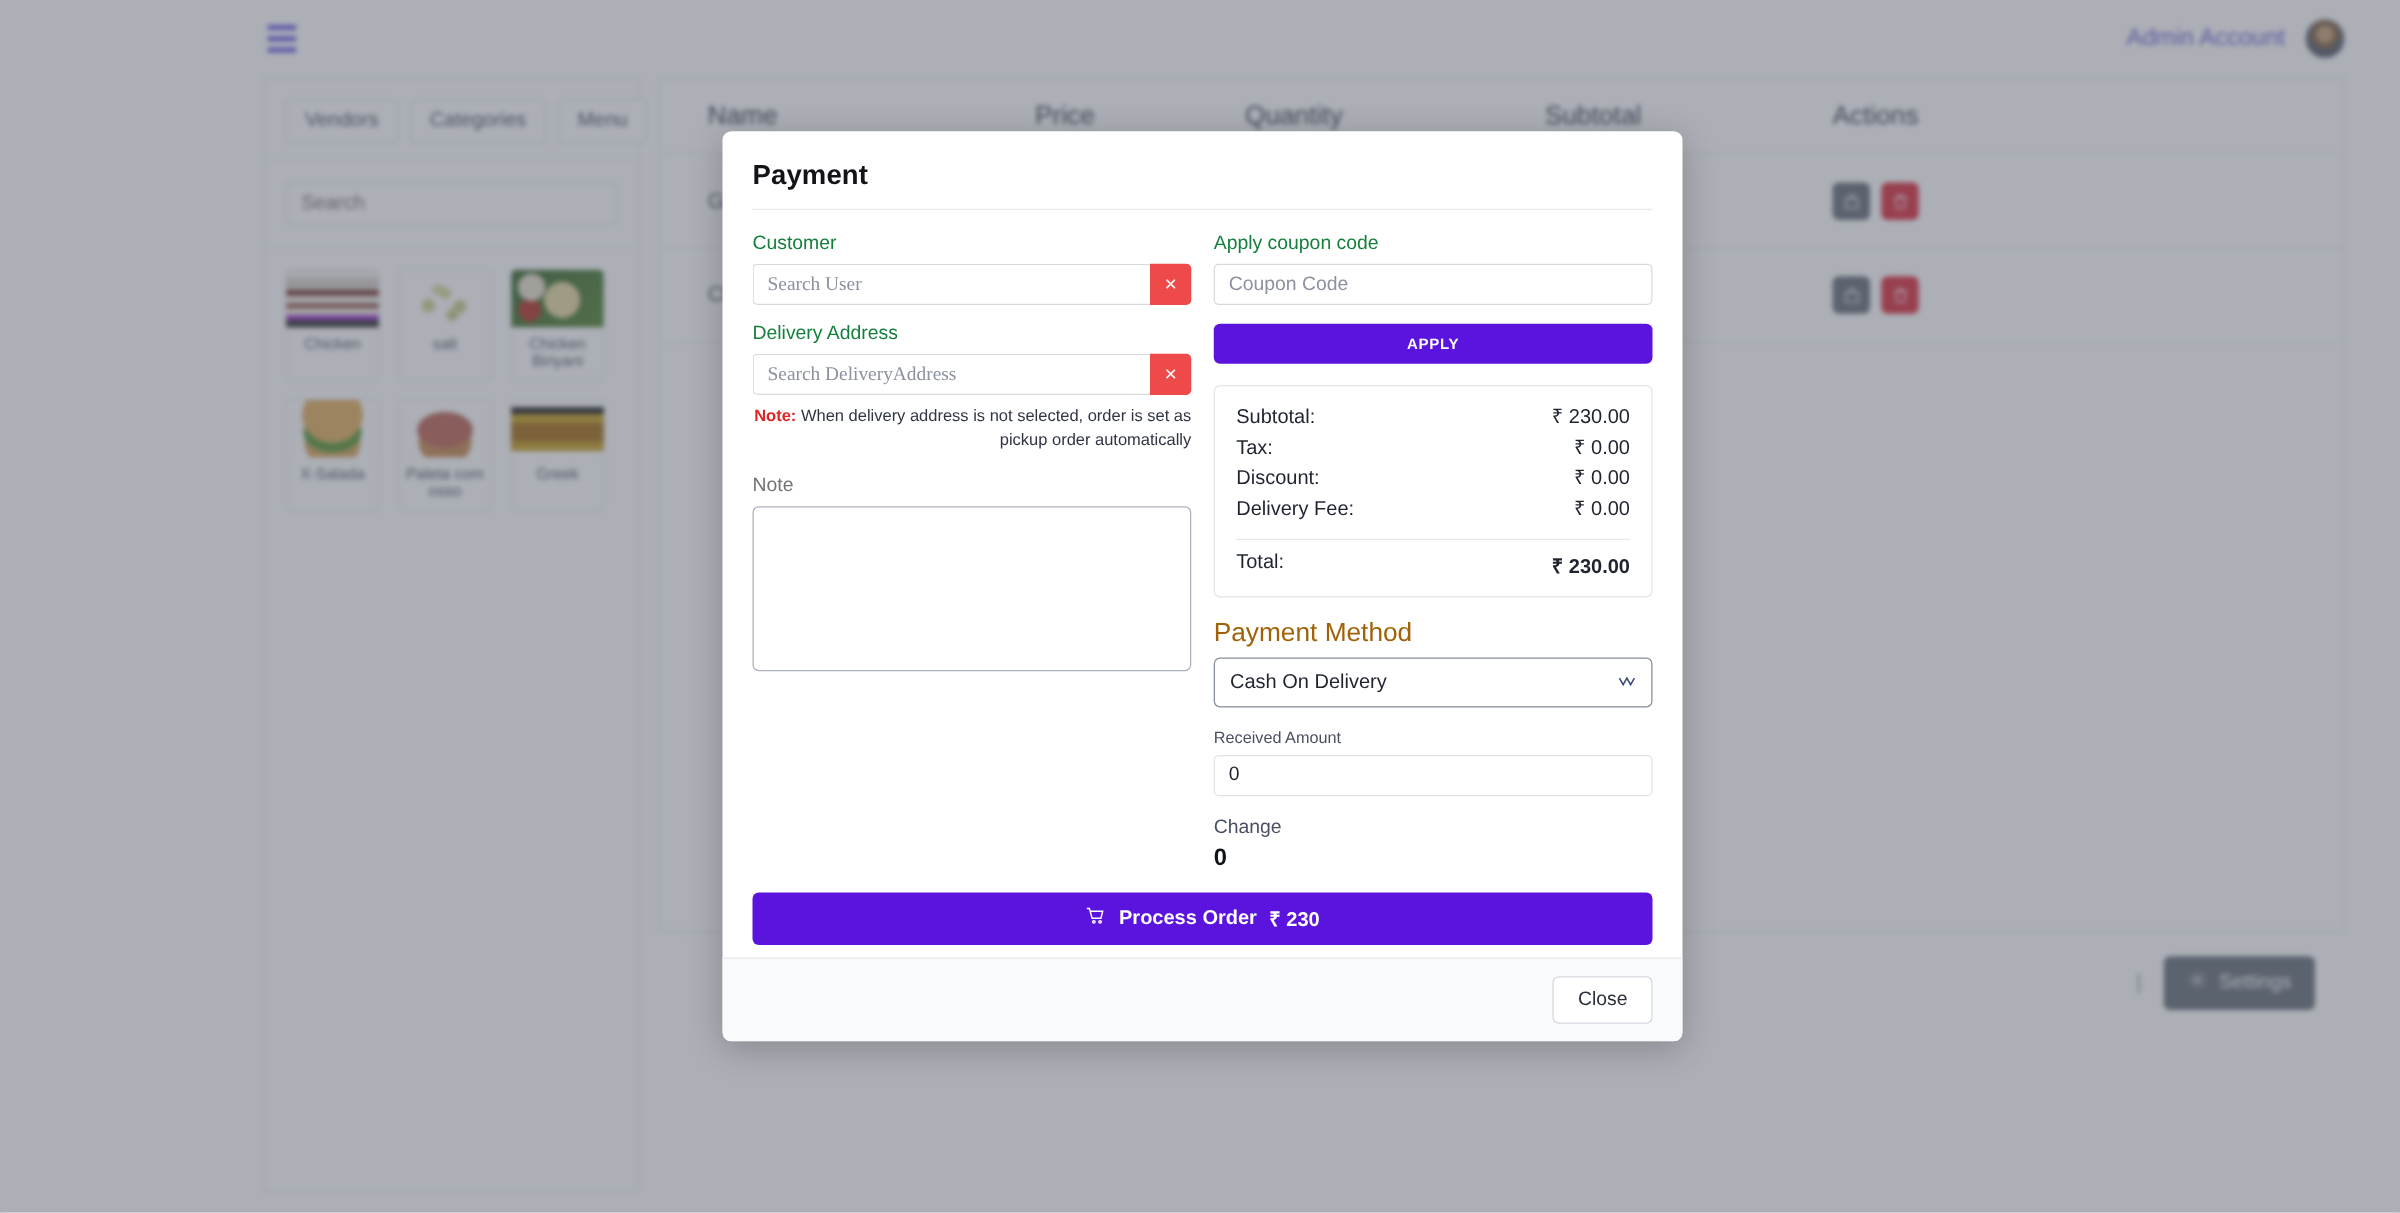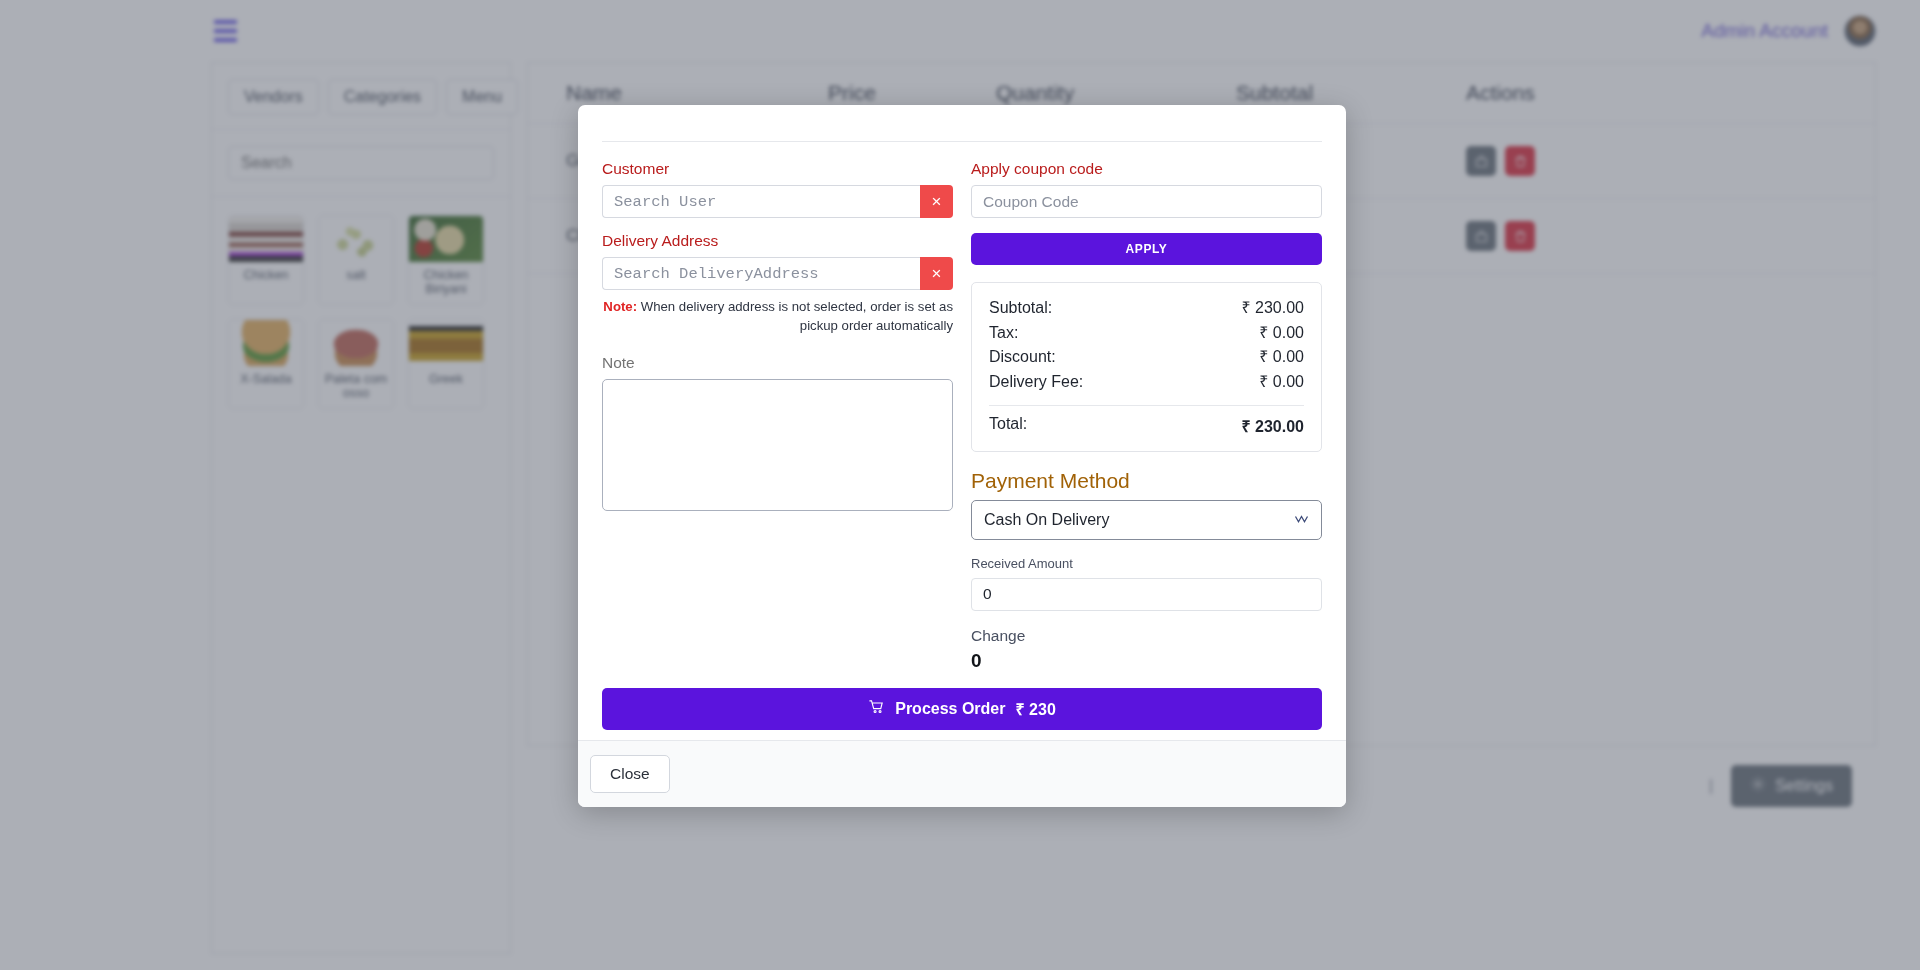--- a/index.html
+++ b/index.html
@@ -108,26 +108,26 @@
     overflow: hidden;
   }
   .modal-header { padding: 22px 24px 0 24px; }
   .modal-title { font-size: 22px; font-weight: bold; color: #121418; letter-spacing: .1px; }
   .modal-title-rule { margin-top: 14px; border-bottom: 1px solid #e6e8ec; }
 
   .modal-body { padding: 18px 24px 0 24px; display: flex; gap: 18px; }
   .col-left { width: 353px; }
   .col-right { width: 353px; }
 
-  .field-label { font-size: 15.5px; color: #b91c1c; margin-bottom: 7px; }
+  .field-label { font-size: 15.5px; color: #15803d; margin-bottom: 7px; }
   .input-with-clear { display: flex; }
   .txt-input {
     flex: 1; height: 33px; border: 1px solid #d6d9e0; border-radius: 4px;
     padding: 0 11px; font-size: 15.5px; color: #303642; background: #fff;
-    font-family: Liberation Mono, monospace; outline: none;
+    font-family: Liberation Serif, serif; outline: none;
   }
   .txt-input::placeholder { color: #8b919e; }
   .input-with-clear .txt-input { border-radius: 4px 0 0 4px; border-right: none; }
   .clear-btn {
     width: 33px; height: 33px; background: #ef4a4a; border: none;
     border-radius: 0 4px 4px 0; color: #fff; font-size: 17px; cursor: pointer;
     display: flex; align-items: center; justify-content: center;
     font-family: "Liberation Sans", sans-serif; line-height: 1;
   }
   .gap-14 { height: 14px; }
@@ -189,21 +189,21 @@
   .process-btn {
     width: 100%; height: 42px; background: #5b14dd; color: #fff; border: none;
     border-radius: 5px; font-size: 16px; font-weight: bold; cursor: pointer;
     display: flex; align-items: center; justify-content: center; gap: 10px;
     font-family: "Liberation Sans", sans-serif;
   }
   .process-btn svg { width: 17px; height: 17px; fill: none; stroke: #fff; stroke-width: 1.6; }
 
   .modal-footer {
     border-top: 1px solid #e6e8ec; background: #f9fafb;
-    padding: 14px 12px; display: flex; justify-content: flex-start;
+    padding: 14px 24px; display: flex; justify-content: flex-end;
   }
   .close-btn {
     background: #fff; border: 1px solid #d3d7de; border-radius: 5px;
     padding: 9px 19px; font-size: 15.5px; color: #2b303a; cursor: pointer;
     font-family: "Liberation Sans", sans-serif;
   }
 </style>
 </head>
 <body>
 
@@ -333,20 +333,21 @@
     </button>
   </div>
 
 </div>
 
 <div id="modal-overlay"></div>
 
 <div id="payment-modal">
 
   <div class="modal-header">
+    <div class="modal-title">Payment</div>
     <div class="modal-title-rule"></div>
   </div>
 
   <div class="modal-body">
 
     <div class="col-left">
 
       <div class="field-label">Customer</div>
       <div class="input-with-clear">
         <input class="txt-input" placeholder="Search User" style="">

